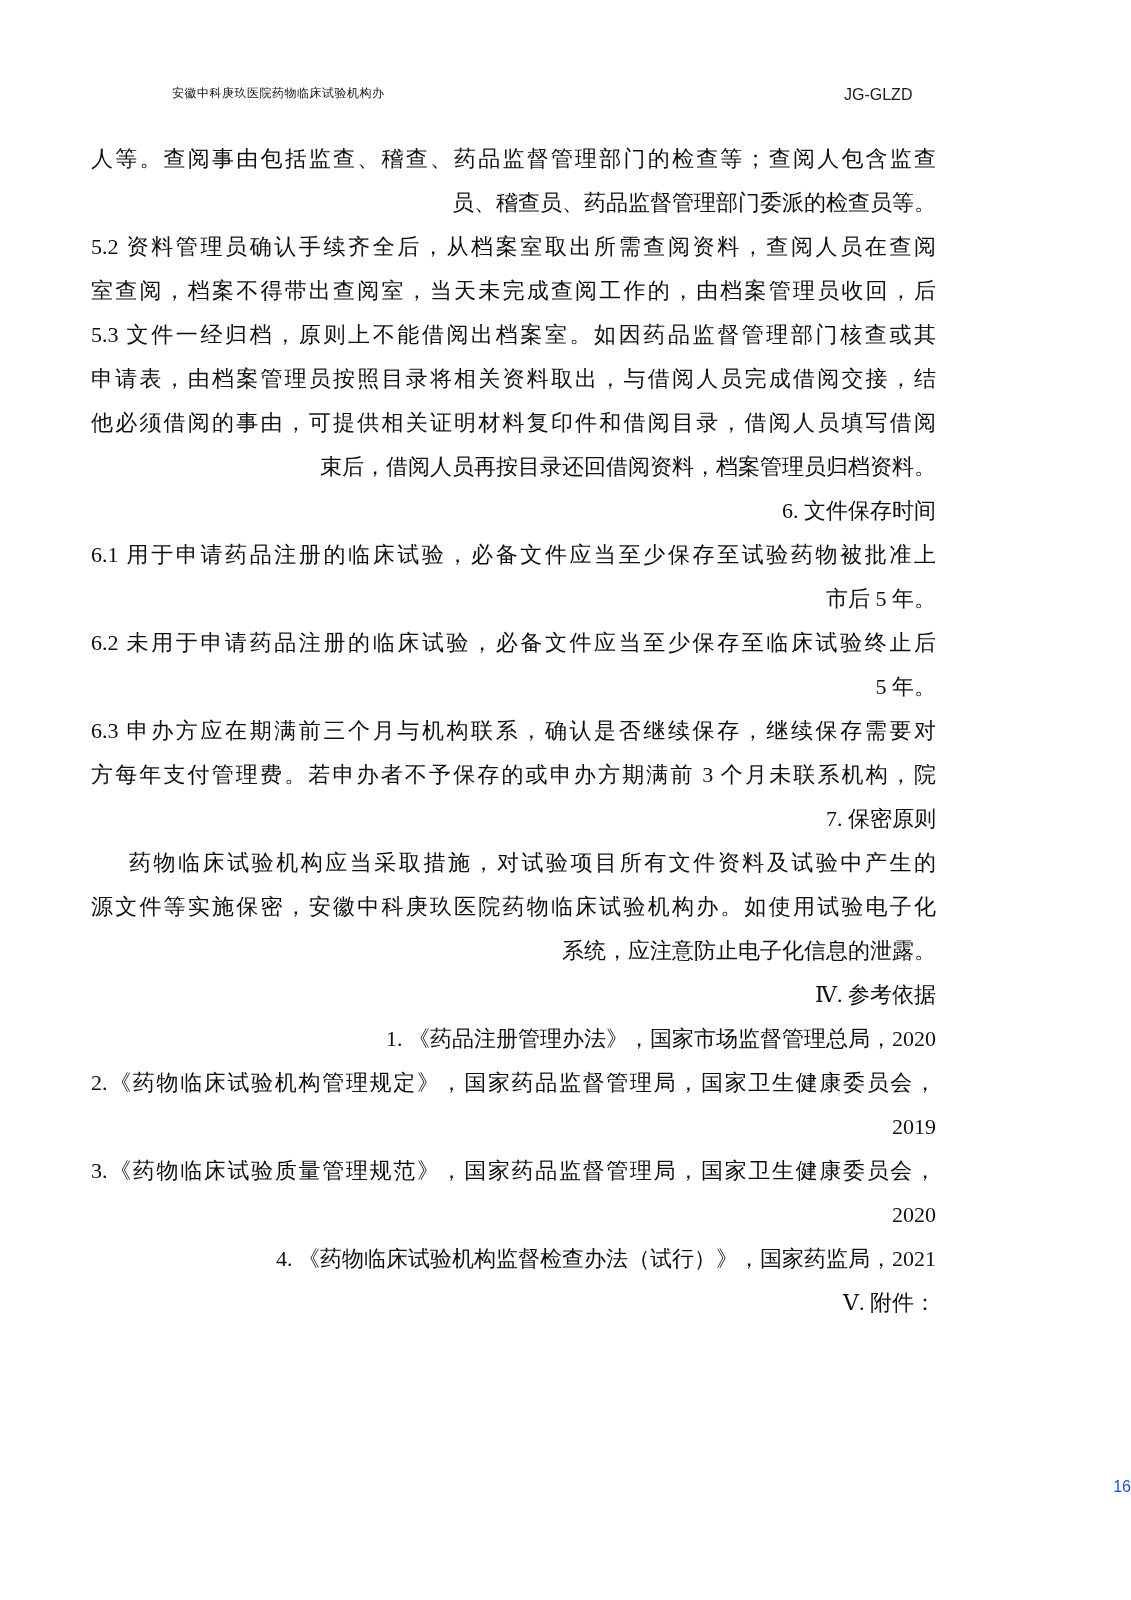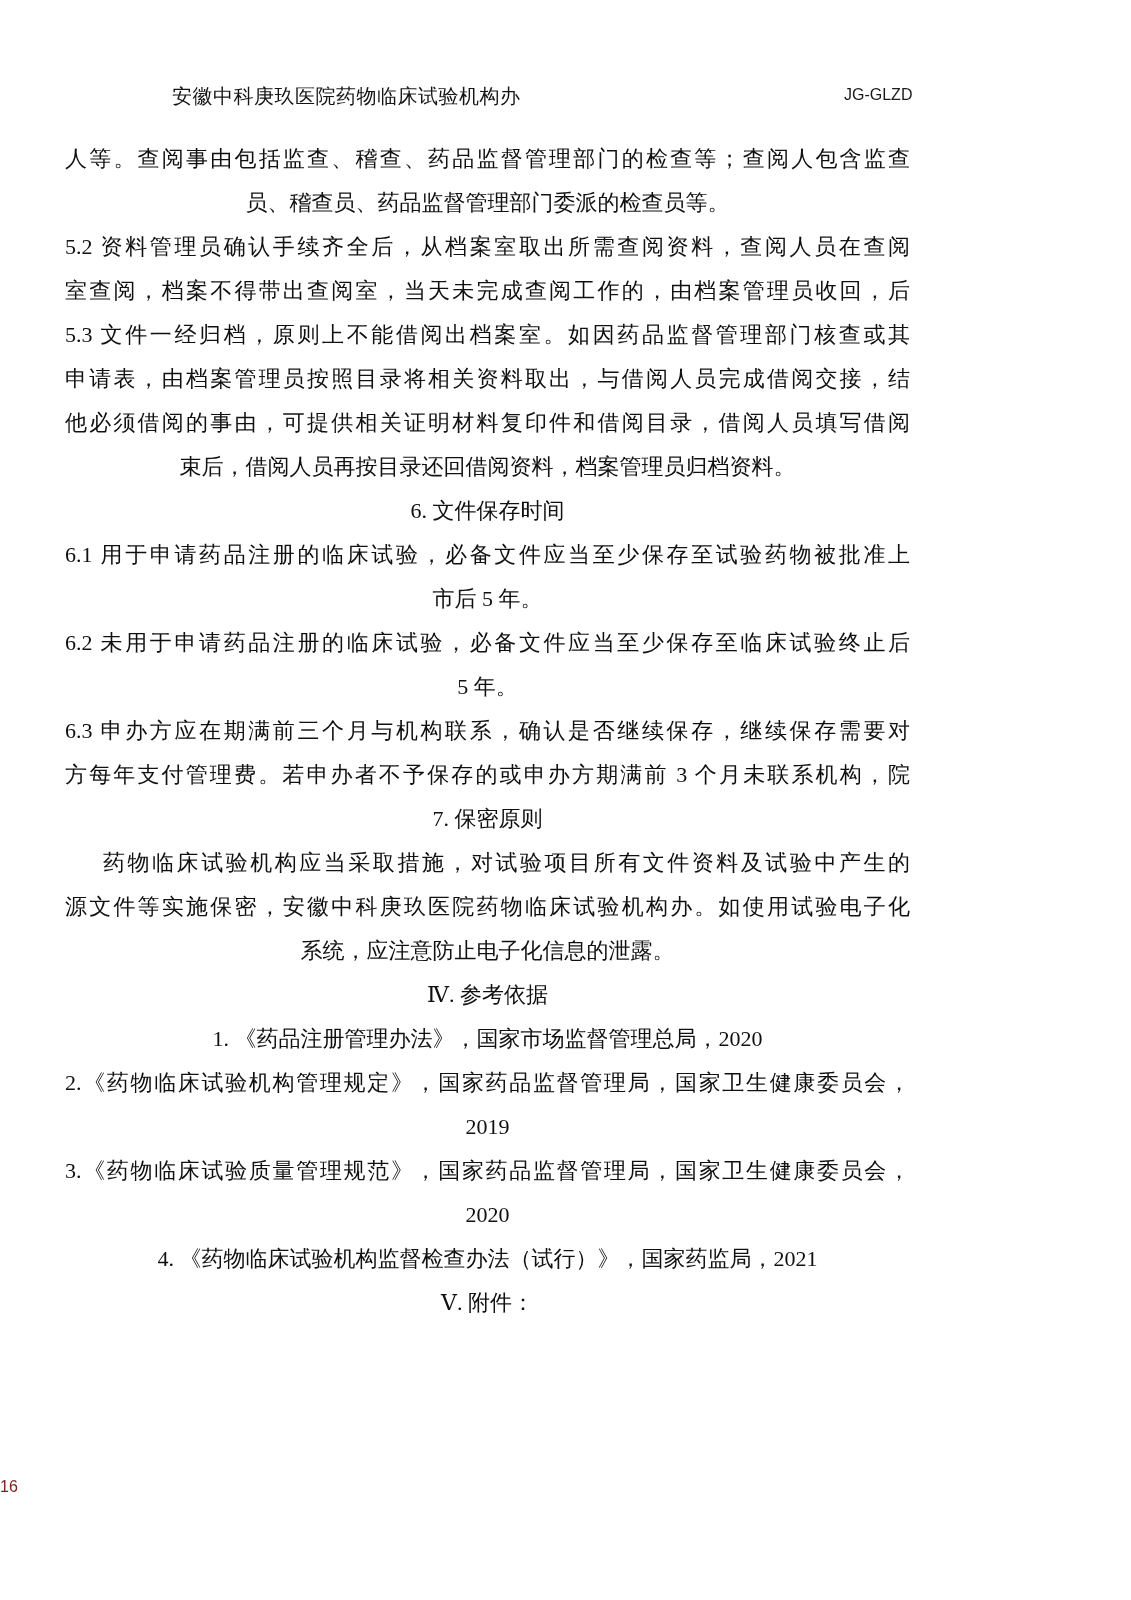--- a/index.html
+++ b/index.html
@@ -18,62 +18,62 @@
     overflow: hidden;
   }
   .header {
     position: relative;
     height: 24px;
     margin-left: 172px;
     margin-right: 0;
   }
   .h-left {
     font-family: "Liberation Serif", "DejaVu Serif", serif;
-    font-size: 20px;
+    font-size: 12px;
     letter-spacing: 0.5px;
     color: #141414;
   }
   .h-right {
     position: absolute;
     left: 672px; 
     top: 3px;
     font-family: "Liberation Sans", "DejaVu Sans", sans-serif;
     font-size: 16px;
     color: #1a1a1a;
   }
   .doc-body {
     margin-top: 30px;
-    margin-left: 65px;
+    margin-left: 91px;
     width: 845px;
     font-family: "Liberation Serif", "DejaVu Serif", serif;
     font-size: 22px;
     color: #101010;
   }
   .para { margin: 0; padding: 0; }
   .ln {
     line-height: 44px;
     white-space: normal;
-    text-align: center;
+    text-align: right;
   }
   .just {
     text-align: justify;
     text-align-last: justify;
   }
   .ind {
     text-indent: 38px;
   }
   .footer {
     position: absolute;
     top: 1478px;
     left: 0;
     width: 1131px;
-    text-align: left;
+    text-align: right;
     font-family: "Liberation Sans", "DejaVu Sans", sans-serif;
     font-size: 16px;
-    color: #7f1d1d;
+    color: #1d4ed8;
   }
 </style>
 </head>
 <body>
 
 <div class="page">
 
   <div class="header">
     <span class="h-left">安徽中科庚玖医院药物临床试验机构办</span>
     <span class="h-right">JG-GLZD</span>

